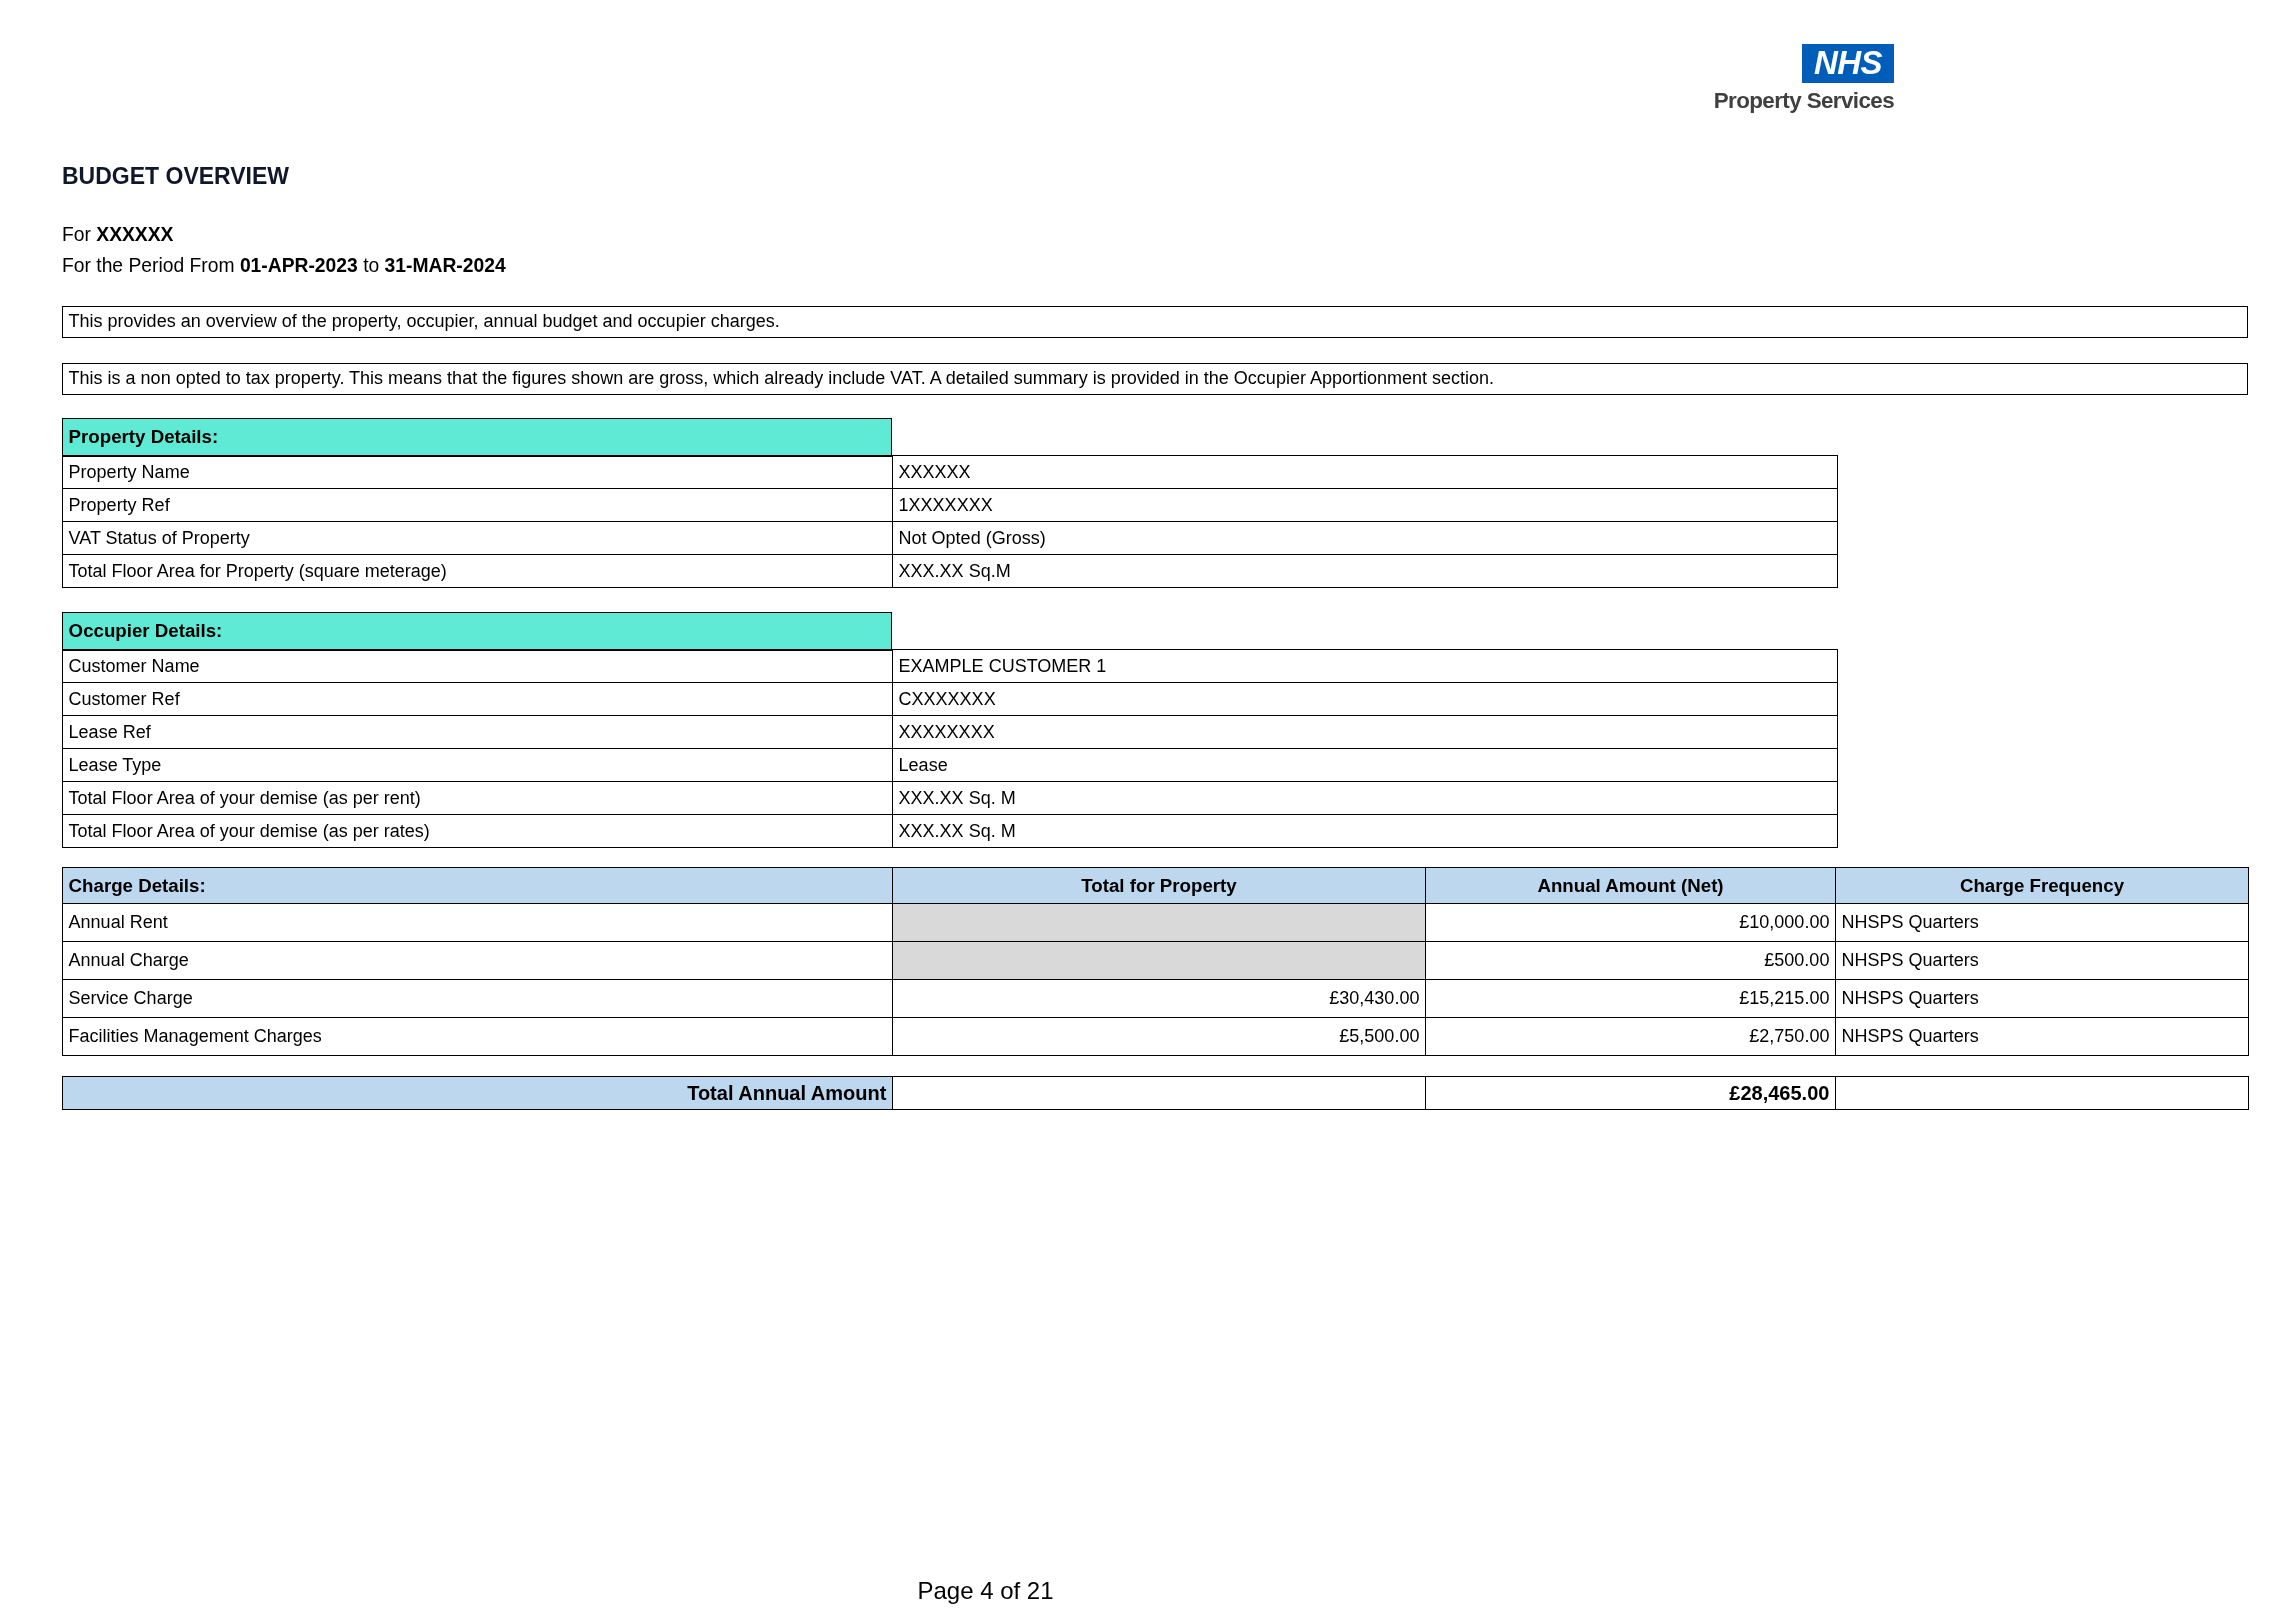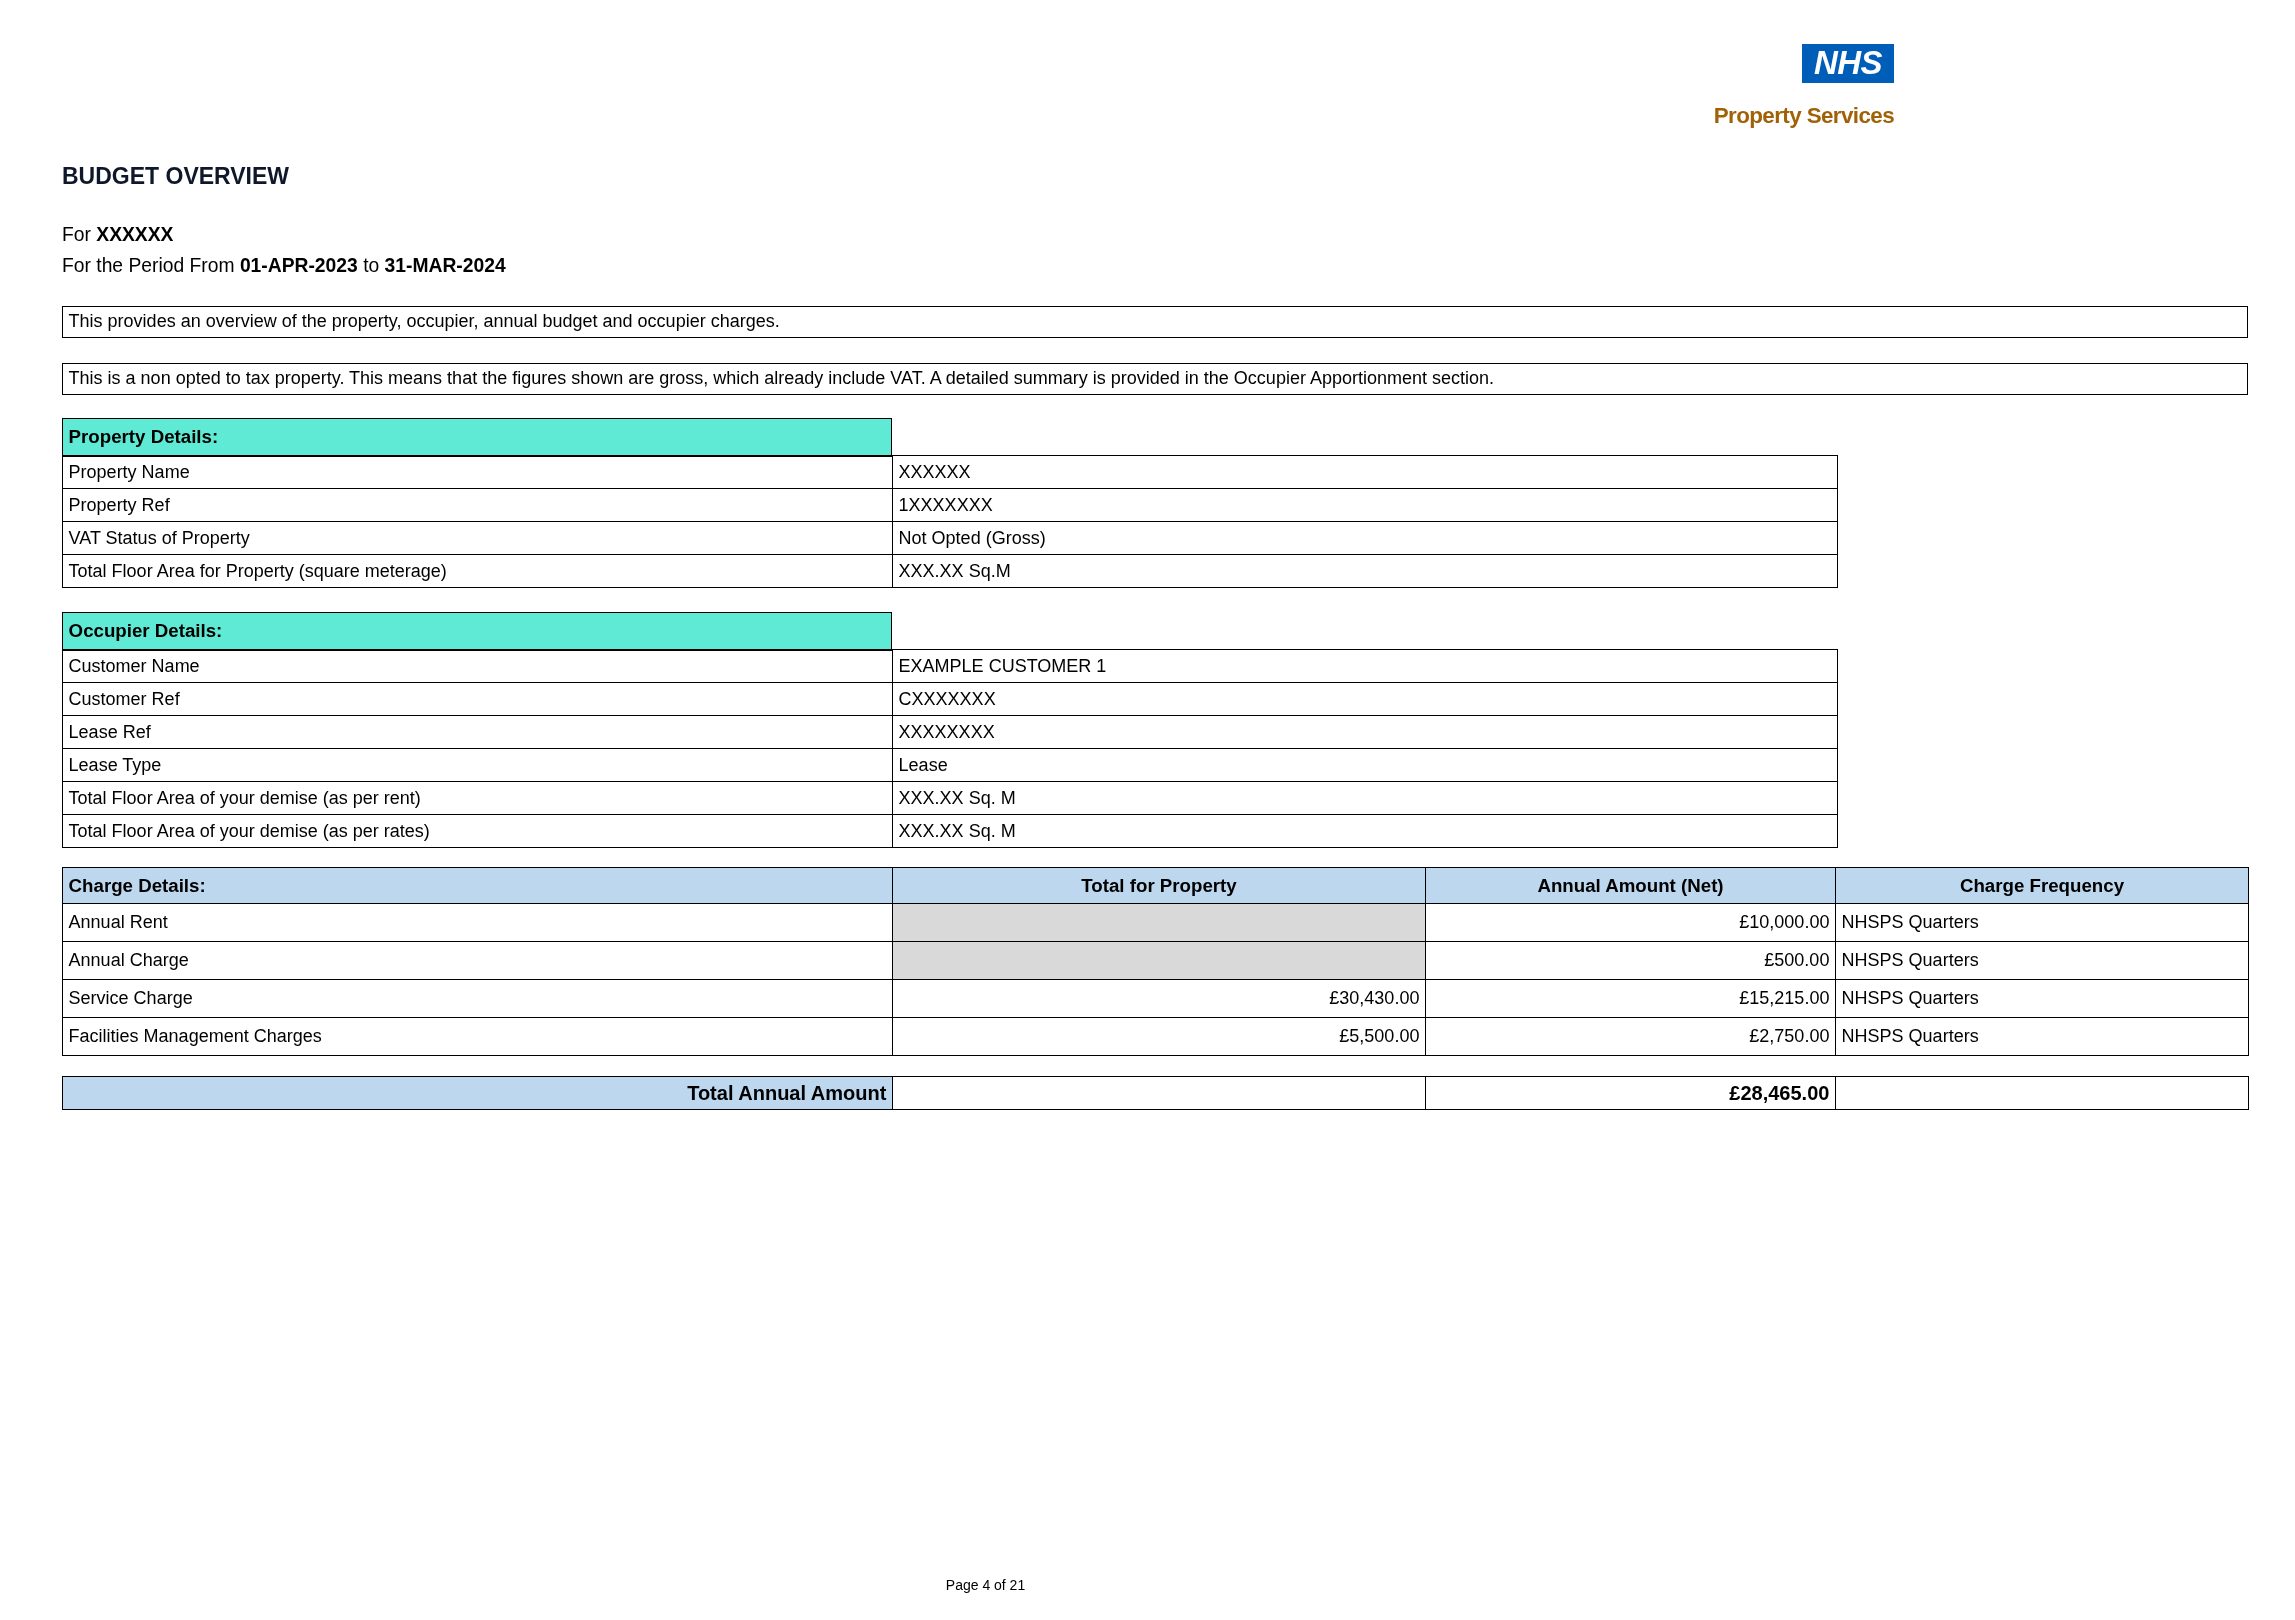--- a/index.html
+++ b/index.html
@@ -13,21 +13,21 @@
   }
 
   
   .logo{position:absolute;top:44px;right:77px;text-align:right;}
   .nhs-box{
     display:inline-block;width:92px;height:39px;background:#005EB8;
     color:#ffffff;font-weight:bold;font-style:italic;font-size:33px;
     line-height:37px;text-align:center;letter-spacing:-0.6px;
   }
   .logo-subtitle{
-    margin-top:20px;font-size:22.4px;font-weight:bold;color:#a16207;letter-spacing:-0.6px;
+    margin-top:5px;font-size:22.4px;font-weight:bold;color:#404040;letter-spacing:-0.6px;
   }
 
   
   .doc-title{
     position:absolute;left:62px;top:163px;
     color:#0f172a;font-size:23px;font-weight:bold;letter-spacing:0px;
   }
   .for-line{position:absolute;left:62px;top:224px;font-size:19.3px;}
   .period-line{position:absolute;left:62px;top:255px;font-size:19.3px;}
   .for-line b,.period-line b{font-weight:bold;}
@@ -91,21 +91,21 @@
   table.total td{
     border:1.9px solid #000;height:32px;font-size:20px;padding:0 5.6px;
     vertical-align:middle;overflow:hidden;white-space:nowrap;
   }
   td.total-label{background:#BDD7EE;font-weight:bold;text-align:right;}
   td.total-amount{font-weight:bold;text-align:right;}
 
   
   .footer{
     position:absolute;left:0;top:1577px;width:100%;
-    text-align:center;font-size:14px;
+    text-align:center;font-size:24px;
   }
 </style>
 </head>
 <body>
 
 <div class="page">
 
   <div class="logo">
     <div class="nhs-box">NHS</div>
     <div class="logo-subtitle">Property Services</div>

